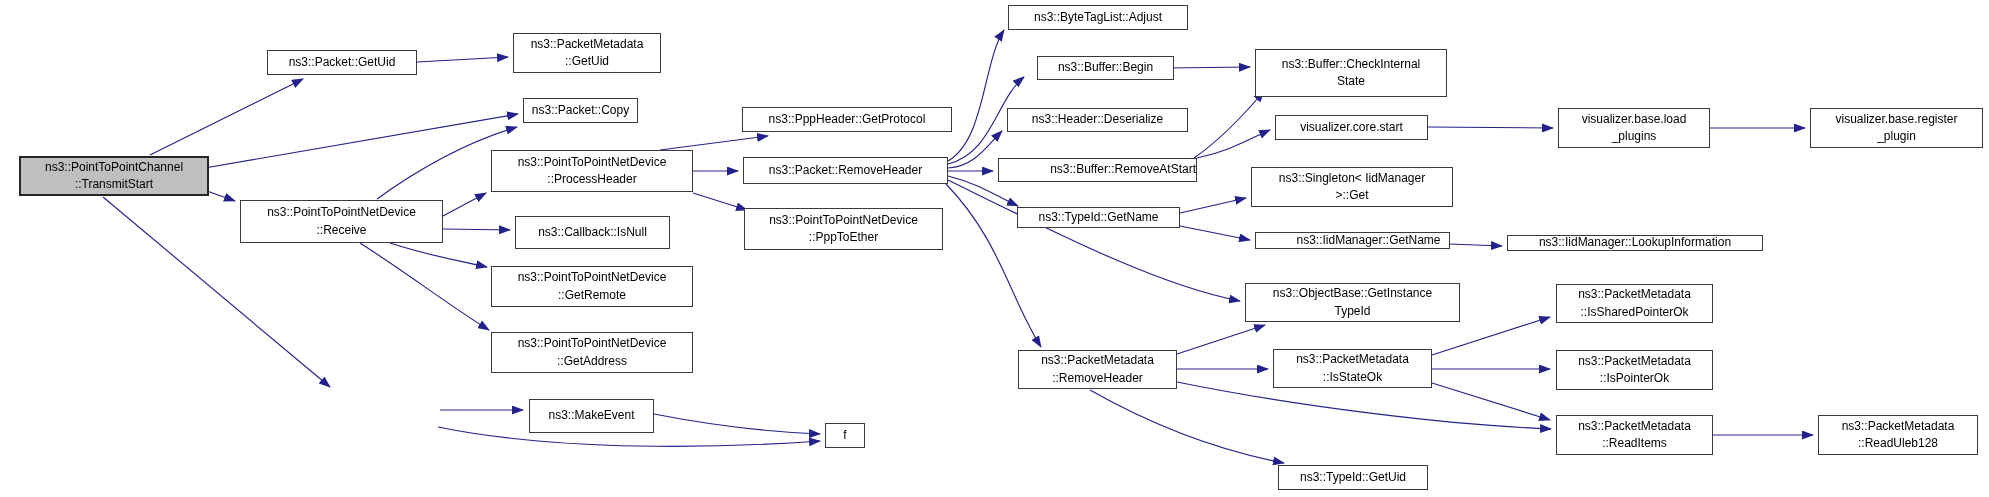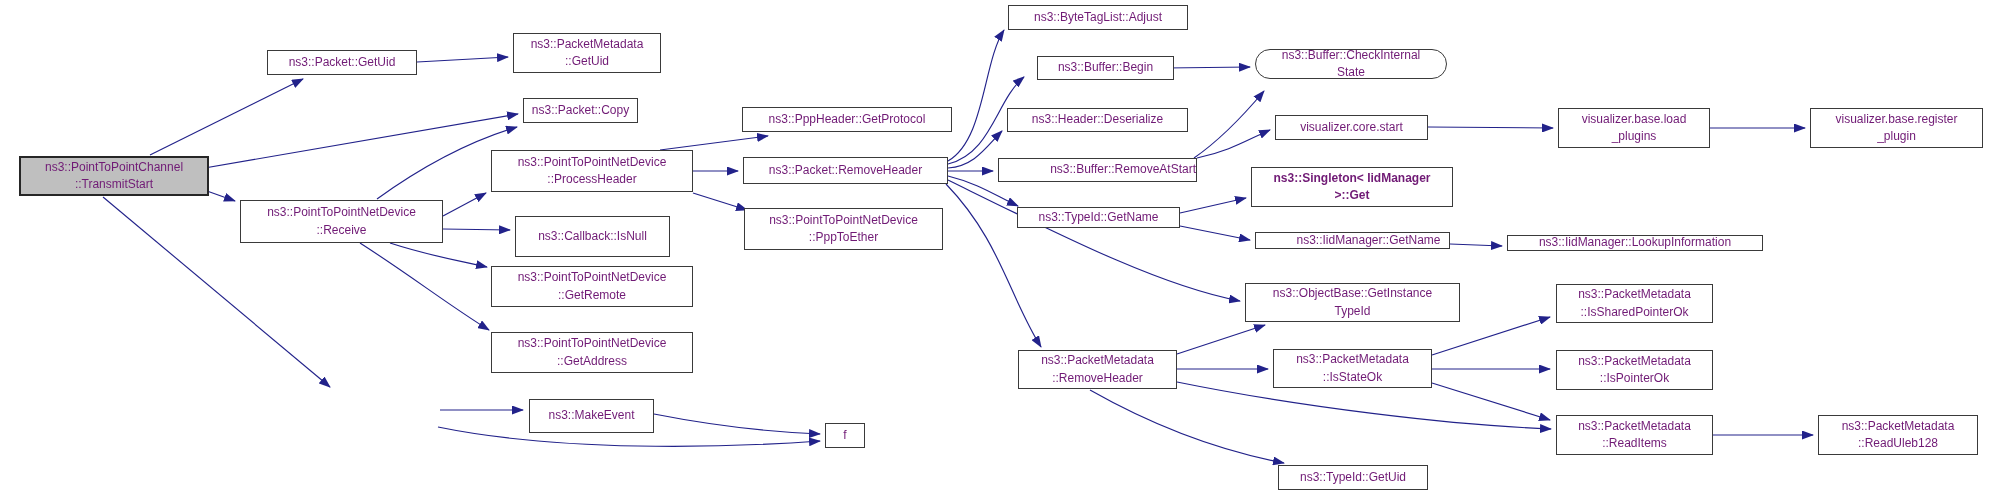--- a/index.html
+++ b/index.html
@@ -15,21 +15,21 @@
     pointer-events:none;
   }
   .gnode{
     position:absolute;
     box-sizing:border-box;
     background:#ffffff;
     border:1.4px solid #3a3a3a;
     display:flex;flex-direction:column;
     align-items:center;justify-content:center;
     text-align:center;
-    font-size:12px;color:#701a75;
+    font-size:12px;color:#000000;
     line-height:1.45;
     white-space:nowrap;
     cursor:pointer;
     z-index:2;
   }
   .gnode.root{
     background:#bfbfbf;
     border:2px solid #262626;
     cursor:default;
   }
@@ -104,21 +104,21 @@
       <span>ns3::Packet::Copy</span>
     </div>
     <div class="gnode" style="left: 240px; top: 200px; width: 203px; height: 43px;">
       <span>ns3::PointToPointNetDevice</span>
       <span>::Receive</span>
     </div>
     <div class="gnode" style="left: 491px; top: 150px; width: 202px; height: 42px;">
       <span>ns3::PointToPointNetDevice</span>
       <span>::ProcessHeader</span>
     </div>
-    <div class="gnode" style="left: 515px; top: 216px; width: 155px; height: 41px;">
+    <div class="gnode" style="left: 515px; top: 216px; width: 155px; height: 33px;">
       <span>ns3::Callback::IsNull</span>
     </div>
     <div class="gnode" style="left: 491px; top: 266px; width: 202px; height: 41px;">
       <span>ns3::PointToPointNetDevice</span>
       <span>::GetRemote</span>
     </div>
     <div class="gnode" style="left: 491px; top: 332px; width: 202px; height: 41px;">
       <span>ns3::PointToPointNetDevice</span>
       <span>::GetAddress</span>
     </div>
@@ -137,34 +137,34 @@
     <div class="gnode" style="left: 744px; top: 208px; width: 199px; height: 42px;">
       <span>ns3::PointToPointNetDevice</span>
       <span>::PppToEther</span>
     </div>
     <div class="gnode" style="left: 1008px; top: 5px; width: 180px; height: 25px;">
       <span>ns3::ByteTagList::Adjust</span>
     </div>
     <div class="gnode" style="left: 1029px; top: 56px; width: 137px; height: 24px; margin-left: 8px;">
       <span>ns3::Buffer::Begin</span>
     </div>
-    <div class="gnode" style="left: 1255px; top: 49px; width: 192px; height: 30px; border-radius: 16px;">
+    <div class="gnode" style="left: 1255px; top: 49px; width: 192px; height: 48px;">
       <span>ns3::Buffer::CheckInternal</span>
       <span>State</span>
     </div>
     <div class="gnode" style="left: 1007px; top: 108px; width: 181px; height: 24px;">
       <span>ns3::Header::Deserialize</span>
     </div>
     <div class="gnode" style="left: 1275px; top: 115px; width: 153px; height: 25px;">
       <span>visualizer.core.start</span>
     </div>
     <div class="gnode" style="left: 998px; top: 158px; width: 199px; height: 24px; align-items: flex-end;">
       <span>ns3::Buffer::RemoveAtStart</span>
     </div>
-    <div class="gnode" style="left: 1251px; top: 167px; width: 202px; height: 40px; font-weight: bold;">
+    <div class="gnode" style="left: 1251px; top: 167px; width: 202px; height: 40px;">
       <span>ns3::Singleton&lt; IidManager</span>
       <span>&gt;::Get</span>
     </div>
     <div class="gnode" style="left: 1017px; top: 207px; width: 163px; height: 21px;">
       <span>ns3::TypeId::GetName</span>
     </div>
     <div class="gnode" style="left: 1255px; top: 232px; width: 195px; height: 17px; padding-left: 32px;">
       <span>ns3::IidManager::GetName</span>
     </div>
     <div class="gnode" style="left: 1507px; top: 235px; width: 256px; height: 16px;">

